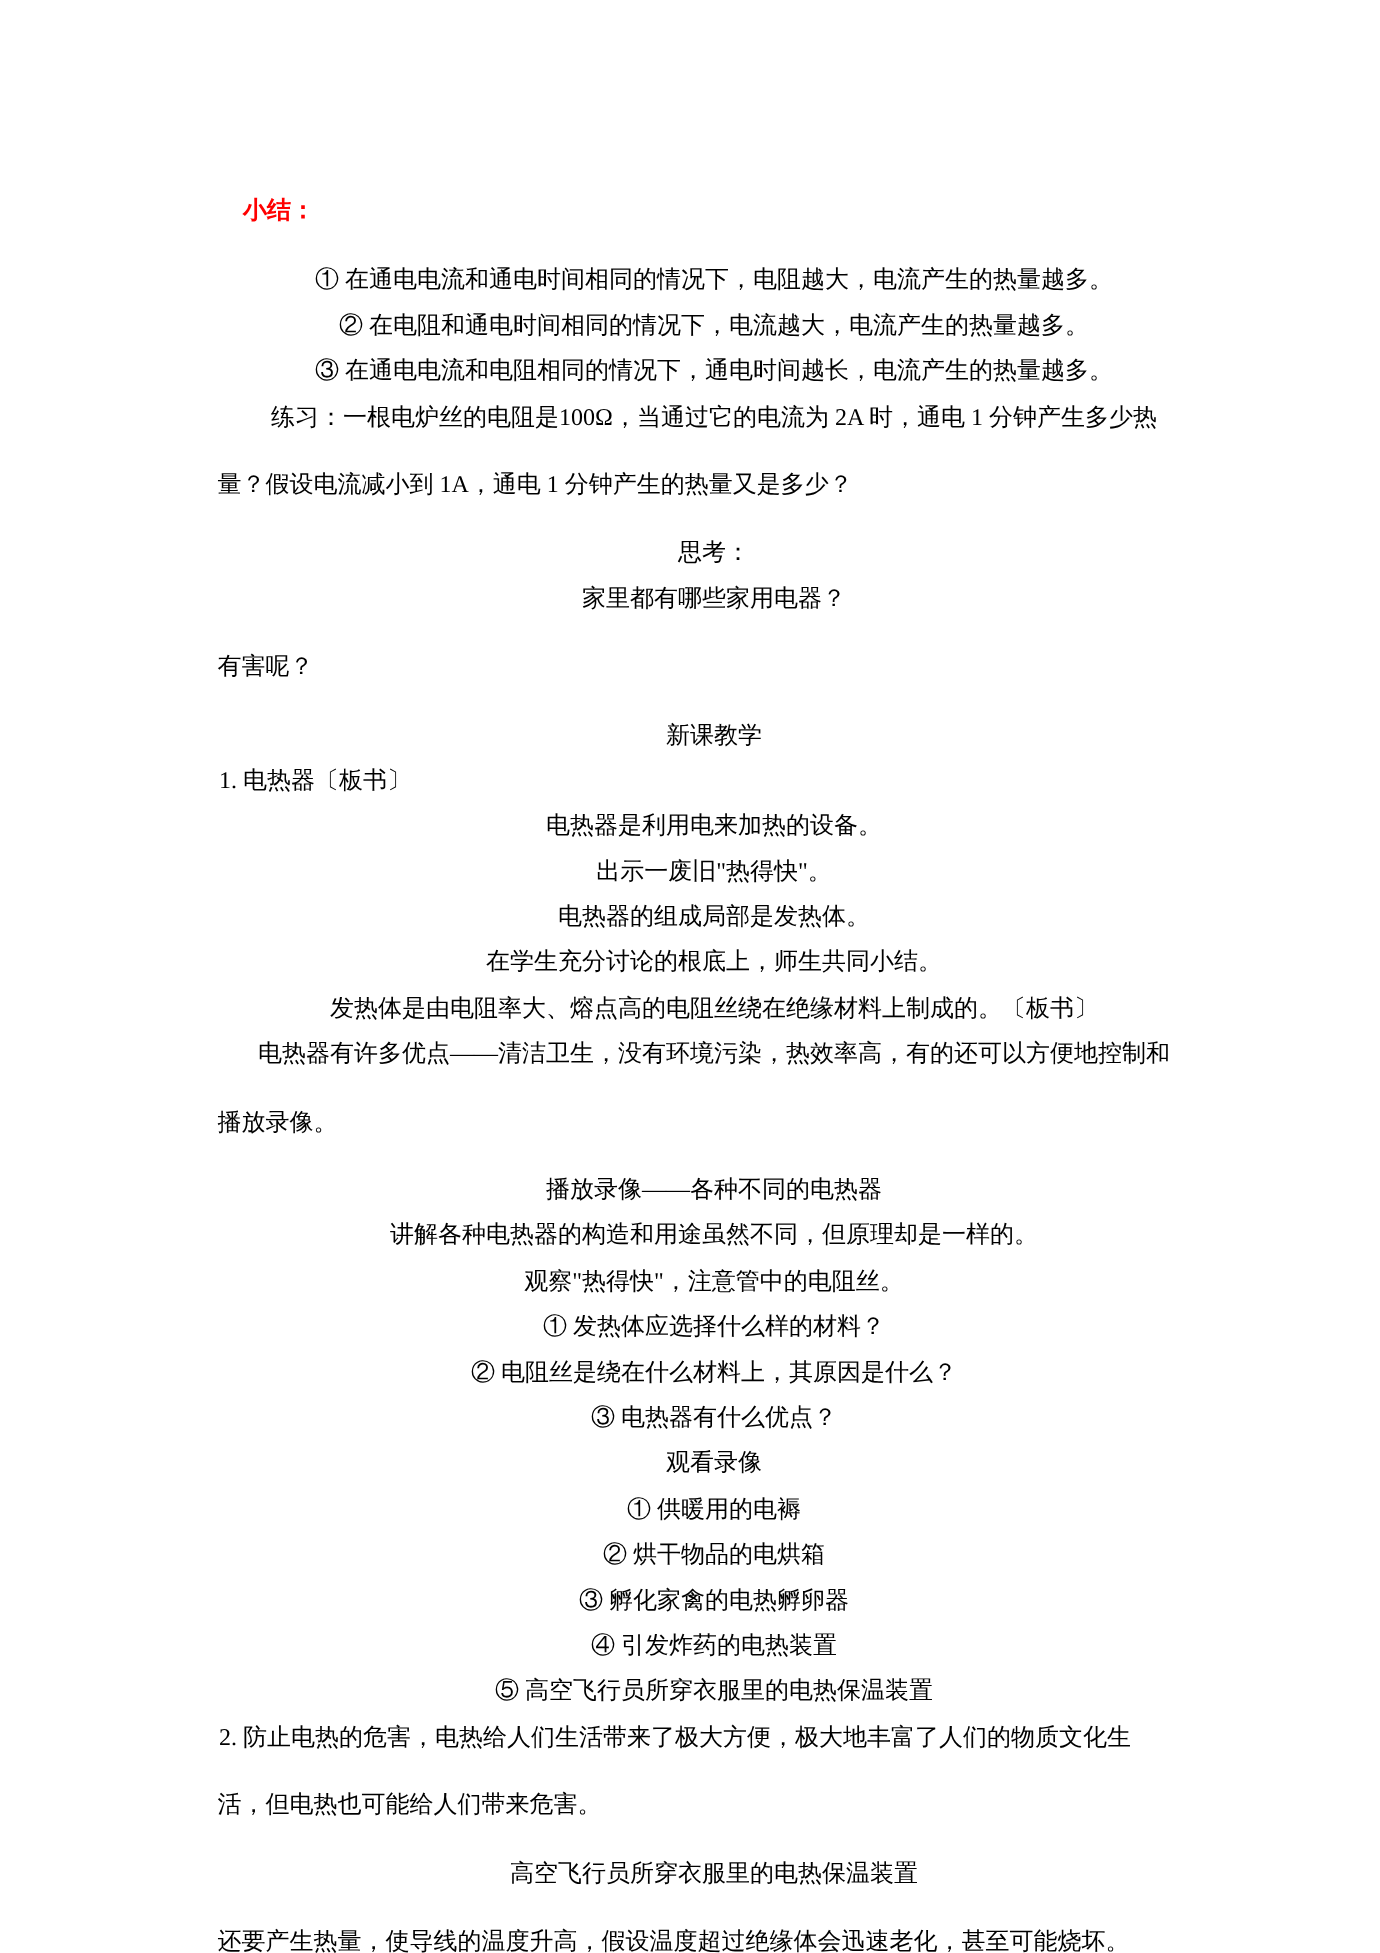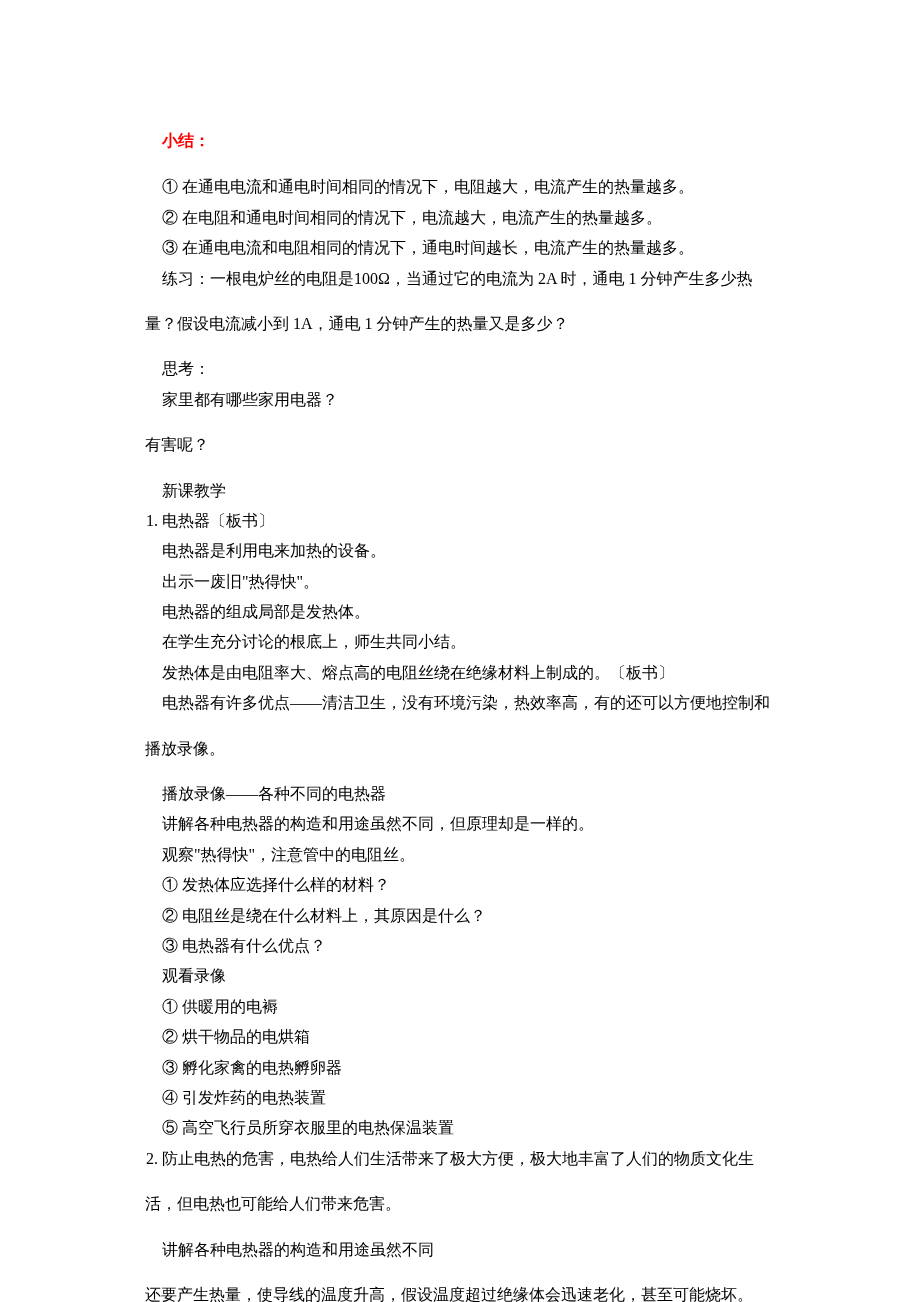--- a/index.html
+++ b/index.html
@@ -16,20 +16,21 @@
     padding: 110px 130px 60px 130px;
   }
   .summary-title {
     color: #ff0000;
     font-weight: bold;
     padding-left: 2em;
   }
   .para {
     text-indent: 2em;
     margin: 0;
+    text-align: center;
   }
   .para-half {
     text-indent: 1em;
     margin: 0;
   }
   .no-indent {
     text-indent: 0;
     margin: 15px;
   }
 </style>
@@ -74,18 +75,18 @@
   <p class="para">观看录像</p>
   <p class="para">① 供暖用的电褥</p>
   <p class="para">② 烘干物品的电烘箱</p>
   <p class="para">③ 孵化家禽的电热孵卵器</p>
   <p class="para">④ 引发炸药的电热装置</p>
   <p class="para">⑤ 高空飞行员所穿衣服里的电热保温装置</p>
 
   <p class="para-half">2. 防止电热的危害，电热给人们生活带来了极大方便，极大地丰富了人们的物质文化生</p>
   <p class="no-indent">活，但电热也可能给人们带来危害。</p>
 
-  <p class="para">讲解各种电热器的构造和用途虽然不同</p>
+  <p class="para">高空飞行员所穿衣服里的电热保温装置</p>
   <p class="no-indent">还要产生热量，使导线的温度升高，假设温度超过绝缘体会迅速老化，甚至可能烧坏。</p>
 
   <p class="para">师生共议：防止电热危害的措施</p>
 
 </div>
 
 </body></html>

